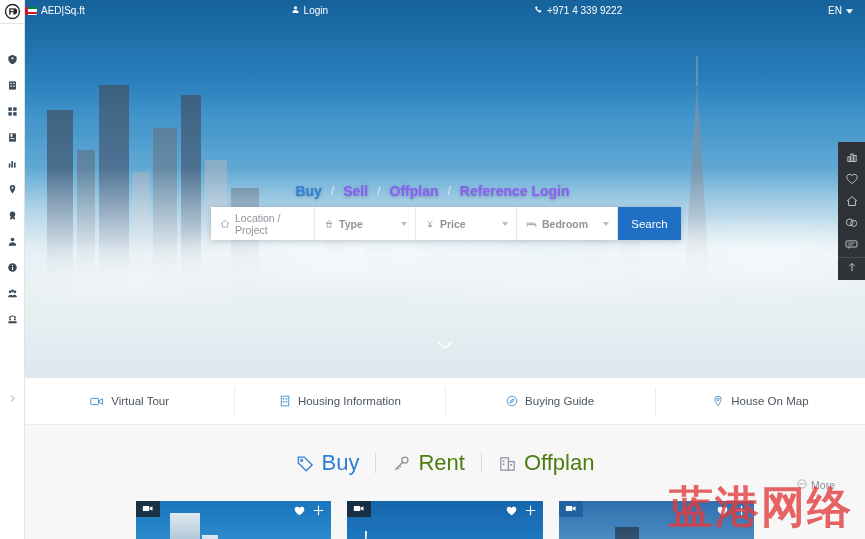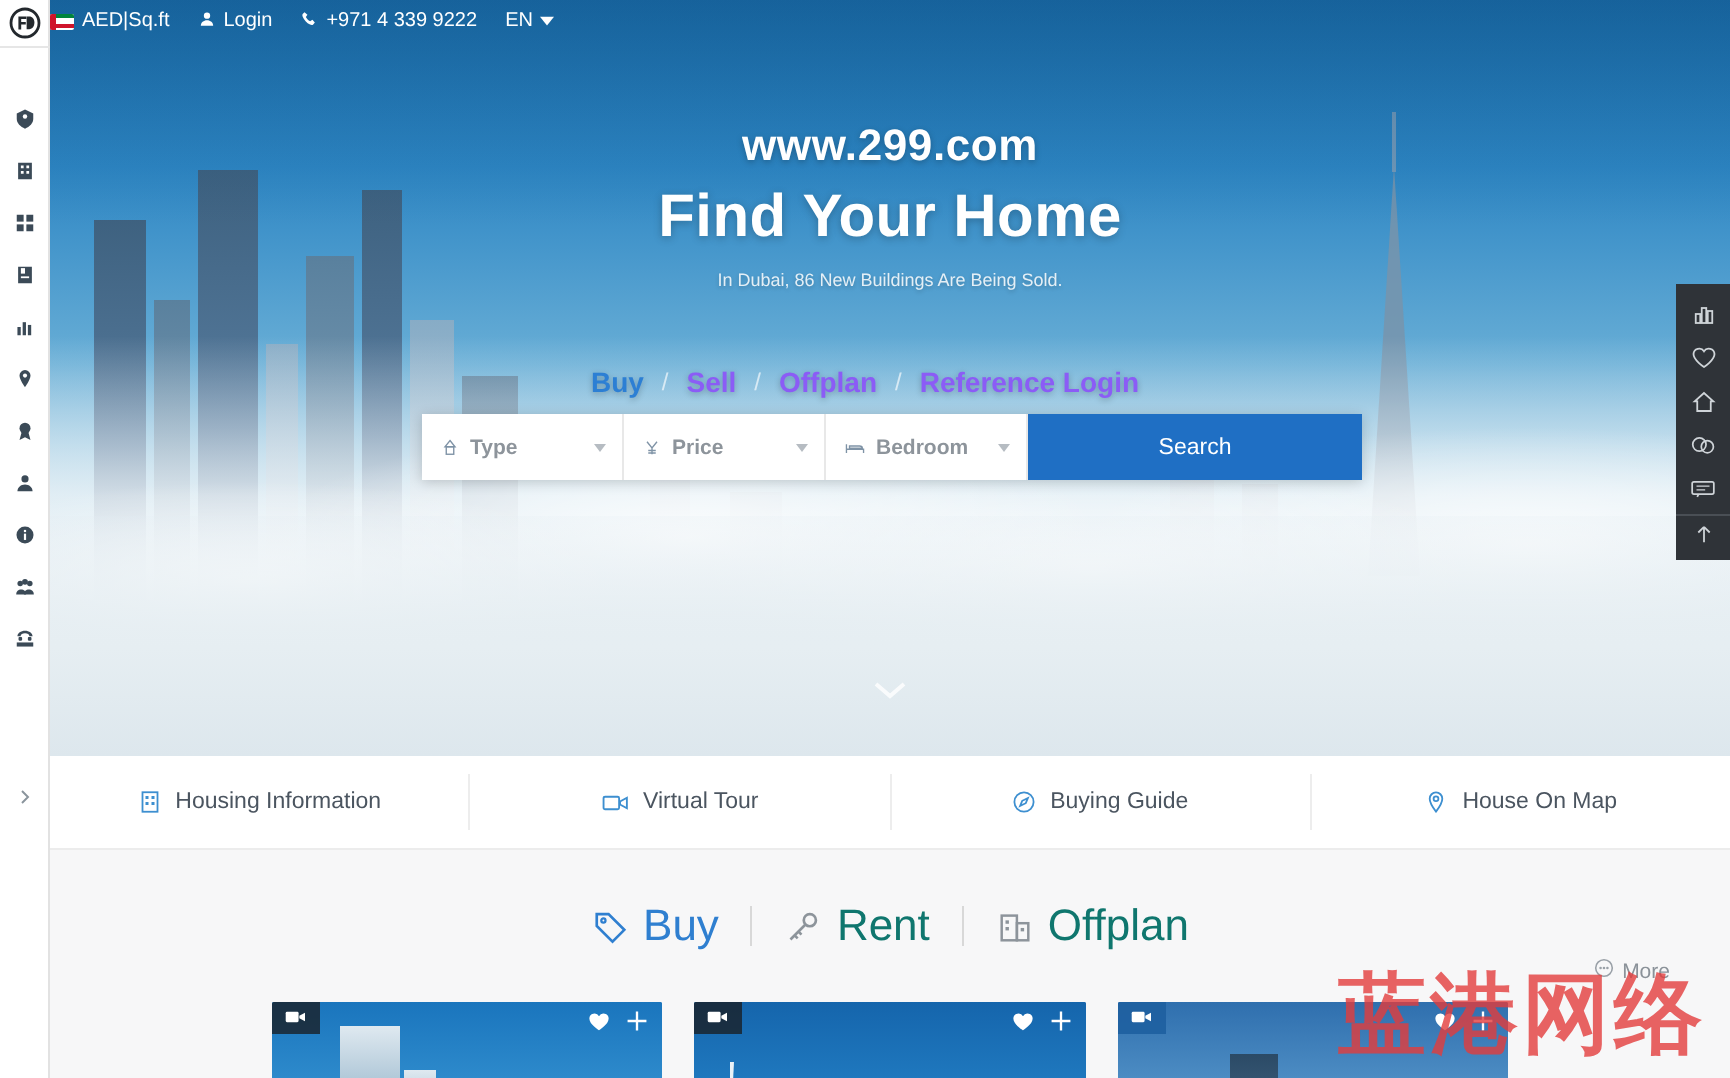--- a/index.html
+++ b/index.html
@@ -86,21 +86,21 @@
 
   #hero .vignette {
     position:absolute; inset:0;
     background:linear-gradient(180deg, rgba(12,60,100,.25) 0%, rgba(12,60,100,0) 30%);
     pointer-events:none;
   }
 
   
   #topbar {
     position:absolute; left:25px; top:0; width:840px; height:21px;
-    display:flex; align-items:center; justify-content:flex-start;
+    display:flex; align-items:center; justify-content:space-between;
     padding-right:12px; gap:14px;
     color:#ffffff; font-size:10px;
     z-index:20;
   }
   #topbar .tb-item { display:flex; align-items:center; gap:4px; cursor:pointer; white-space:nowrap; }
   #topbar .flag {
     width:12px; height:8px; border-radius:1px; overflow:hidden;
     display:inline-block; position:relative; background:#fff;
   }
   #topbar .flag i { position:absolute; left:3px; right:0; display:block; height:2.67px; }
@@ -199,21 +199,21 @@
     position:absolute; left:25px; top:425px; width:840px; height:114px;
     background:#f7f7f8;
     z-index:5;
   }
   #section-tabs {
     position:absolute; left:0; right:0; top:25px;
     display:flex; align-items:center; justify-content:center; gap:0;
   }
   #section-tabs .stab {
     display:flex; align-items:center; gap:7px;
-    font-size:22px; color:#0f766e; cursor:pointer; padding:0 16px;
+    font-size:22px; color:#4d7c0f; cursor:pointer; padding:0 16px;
   }
   #section-tabs .stab.active { color:#2f7fd0; }
   #section-tabs .stab .sicon { display:flex; }
   #section-tabs .sdiv { width:1px; height:20px; background:#d8d8d8; }
 
   #more-link {
     position:absolute; right:30px; top:54px;
     display:flex; align-items:center; gap:4px;
     font-size:10.5px; color:#8b9299; cursor:pointer;
   }
@@ -416,25 +416,20 @@
   <div class="bldg lite" style="left:340px;width:26px;height:54px;"></div>
   <div class="bldg lite" style="left:560px;width:22px;height:70px;"></div>
   <div class="bldg lite" style="left:596px;width:18px;height:58px;"></div>
   <div class="burj"></div>
   <div class="burj-spire"></div>
 
   <div class="fog"></div>
   <div class="fog2"></div>
   <div class="vignette"></div>
 
-  <div id="hero-copy">
-    <div class="brand">www.299.com</div>
-    <div class="headline">Find Your Home</div>
-    <div class="subline">In Dubai, 86 New Buildings Are Being Sold.</div>
-  </div>
 
   <div id="scroll-chevron">
     <svg width="20" height="12" viewBox="0 0 20 12">
       <path d="M3 2l7 6 7-6" fill="none" stroke="rgba(255,255,255,.8)" stroke-width="2"></path>
     </svg>
   </div>
 </div>
 
 <div id="topbar">
   <div class="tb-item">
@@ -477,20 +472,28 @@
   <div class="tab active">Buy</div>
   <div class="sep">/</div>
   <div class="tab">Sell</div>
   <div class="sep">/</div>
   <div class="tab">Offplan</div>
   <div class="sep">/</div>
   <div class="tab">Reference Login</div>
 </div>
 
 <div id="searchbar">
+  <div class="field loc">
+    <span class="ficon">
+      <svg width="10" height="10" viewBox="0 0 16 16">
+          <path d="M8 2.5L2 7.5h1.8V13h8.4V7.5H14z" fill="none" stroke="#7f93a6" stroke-width="1.1"></path>
+        </svg>
+    </span>
+    <span>Location / Project</span>
+  </div>
   <div class="field sel">
     <span class="ficon">
       <svg width="10" height="10" viewBox="0 0 16 16">
           <path d="M8 2l4 5H4z" fill="none" stroke="#7f93a6" stroke-width="1.1"></path>
           <rect x="5" y="7" width="6" height="6" fill="none" stroke="#7f93a6" stroke-width="1.1"></rect>
         </svg>
     </span>
     <span>Type</span>
     <span class="caret"></span>
   </div>
@@ -510,40 +513,40 @@
           <path d="M4.5 8.2V6.4h8.2c1.5 0 2.3.8 2.3 1.8z" fill="none" stroke="#7f93a6" stroke-width="1.1"></path>
         </svg>
     </span>
     <span>Bedroom</span>
     <span class="caret"></span>
   </div>
   <div id="search-btn">Search</div>
 </div>
 
 <div id="featurebar">
+  <div class="feat">
+    <span class="ficon">
+      <svg width="14" height="11" viewBox="0 0 18 14">
+          <rect x="1" y="3" width="10" height="8" rx="1" fill="none" stroke="#3d8fd0" stroke-width="1.2"></rect>
+          <path d="M11.6 6l4.4-2.4v6.8L11.6 8z" fill="none" stroke="#3d8fd0" stroke-width="1.2"></path>
+        </svg>
+    </span>
+    <span>Virtual Tour</span>
+  </div>
   <div class="feat">
     <span class="ficon">
       <svg width="12" height="12" viewBox="0 0 16 16">
           <rect x="3" y="1.5" width="10" height="13" fill="none" stroke="#3d8fd0" stroke-width="1.2"></rect>
           <rect x="5" y="4" width="2" height="2" fill="#3d8fd0"></rect>
           <rect x="9" y="4" width="2" height="2" fill="#3d8fd0"></rect>
           <rect x="5" y="8" width="2" height="2" fill="#3d8fd0"></rect>
           <rect x="9" y="8" width="2" height="2" fill="#3d8fd0"></rect>
         </svg>
     </span>
     <span>Housing Information</span>
-  </div>
-  <div class="feat">
-    <span class="ficon">
-      <svg width="14" height="11" viewBox="0 0 18 14">
-          <rect x="1" y="3" width="10" height="8" rx="1" fill="none" stroke="#3d8fd0" stroke-width="1.2"></rect>
-          <path d="M11.6 6l4.4-2.4v6.8L11.6 8z" fill="none" stroke="#3d8fd0" stroke-width="1.2"></path>
-        </svg>
-    </span>
-    <span>Virtual Tour</span>
   </div>
   <div class="feat">
     <span class="ficon">
       <svg width="12" height="12" viewBox="0 0 16 16">
           <circle cx="8" cy="8" r="6.4" fill="none" stroke="#3d8fd0" stroke-width="1.2"></circle>
           <path d="M10.6 5.4L6.8 7.2 5.4 10.6l3.8-1.8z" fill="none" stroke="#3d8fd0" stroke-width="1.2"></path>
         </svg>
     </span>
     <span>Buying Guide</span>
   </div>

